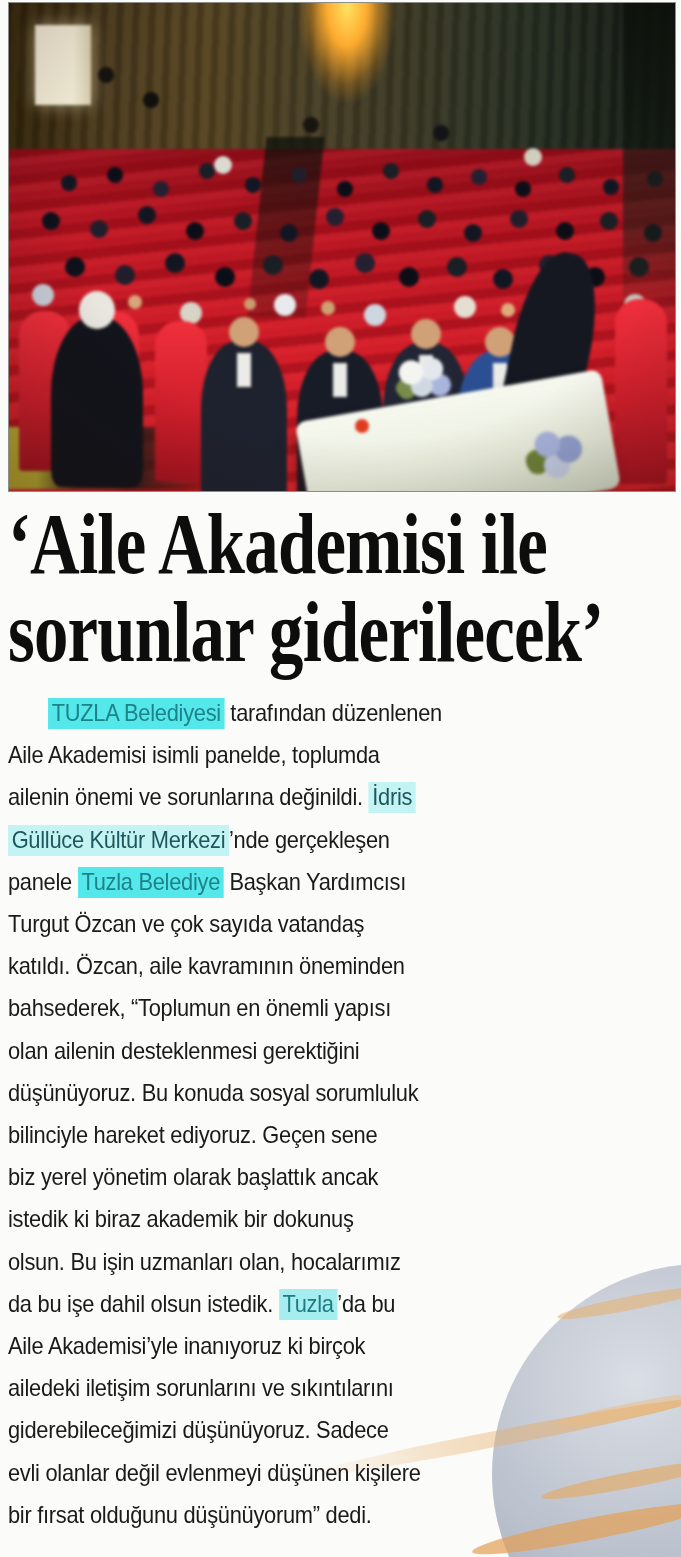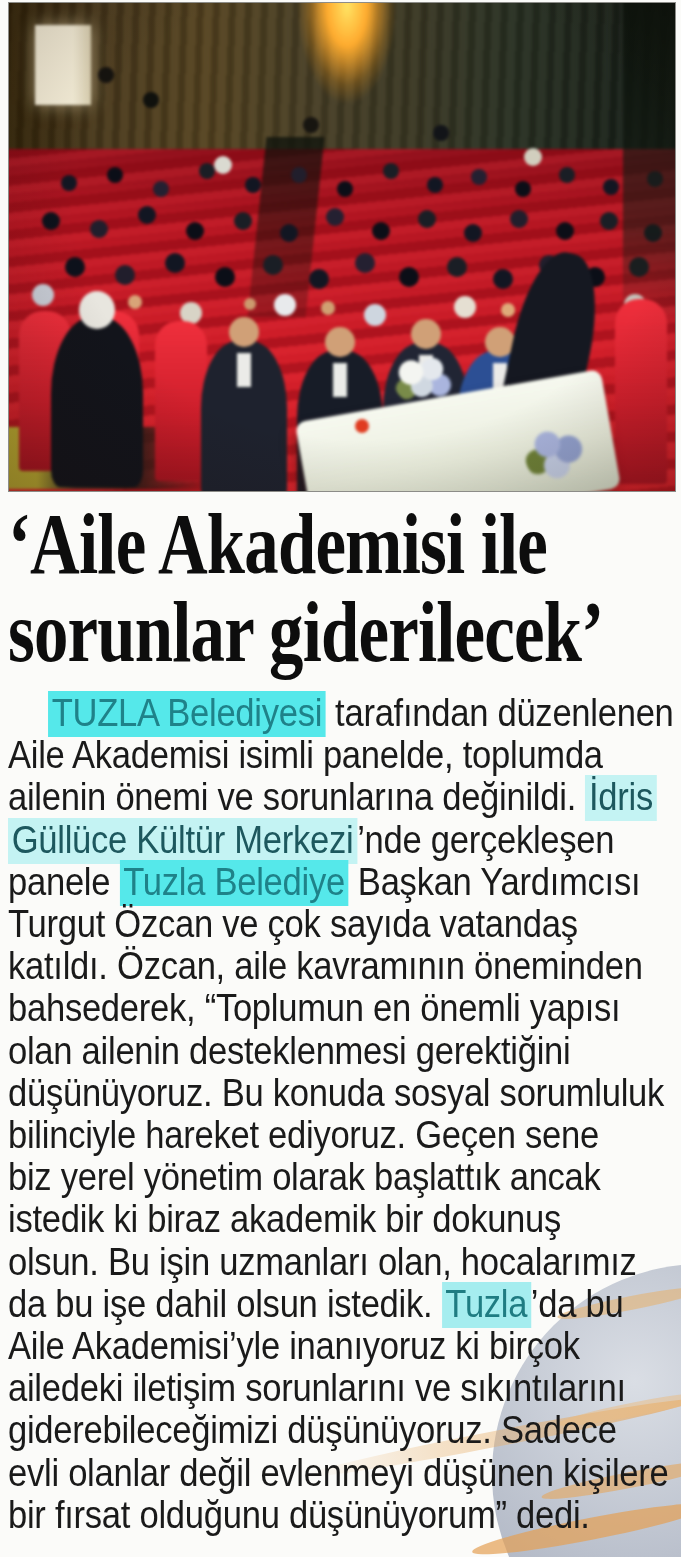--- a/index.html
+++ b/index.html
@@ -79,21 +79,21 @@
     background:radial-gradient(circle at 34% 28%,rgba(168,178,198,.40) 0%,rgba(118,130,156,.55) 55%,rgba(92,104,132,.62) 100%);}
   .wm-ray{position:absolute;border-radius:50%;transform:rotate(-11deg);}
   .wm-r1{left:556px;top:1296px;width:150px;height:14px;background:rgba(232,176,106,.55);}
   .wm-r2{left:300px;top:1430px;width:400px;height:16px;
     background:linear-gradient(90deg,rgba(232,176,106,0) 0%,rgba(232,176,106,.35) 35%,rgba(230,166,92,.68) 100%);}
   .wm-r3{left:540px;top:1472px;width:180px;height:16px;background:rgba(230,166,92,.6);}
   .wm-r4{left:470px;top:1518px;width:240px;height:22px;background:rgba(228,160,84,.7);}
   .wm-r5{left:556px;top:1402px;width:160px;height:14px;background:rgba(236,188,128,.5);}
   
   .article{position:absolute;left:8px;top:692px;width:672px;z-index:3;
-    color:#1a1a1a;font-size:38px;line-height:42.2px;letter-spacing:-0.3px;}
+    color:#1a1a1a;font-size:24px;line-height:42.2px;letter-spacing:-0.3px;}
   .article .line{white-space:nowrap;transform:scaleX(0.91);transform-origin:left center;}
   .article .line.indent{padding-left:44px;}
   .hl{padding:1px 4px 3px;}
   .hl-strong{background:var(--hl-strong-bg,#55e8ea);color:var(--hl-strong-fg,#1f8289);}
   .hl-pale{background:var(--hl-pale-bg,#c4f3f3);color:var(--hl-pale-fg,#1d585e);}
   .hl-medium{background:var(--hl-medium-bg,#a5edef);color:var(--hl-medium-fg,#1f7c82);}
 </style>
 </head>
 <body>
 

